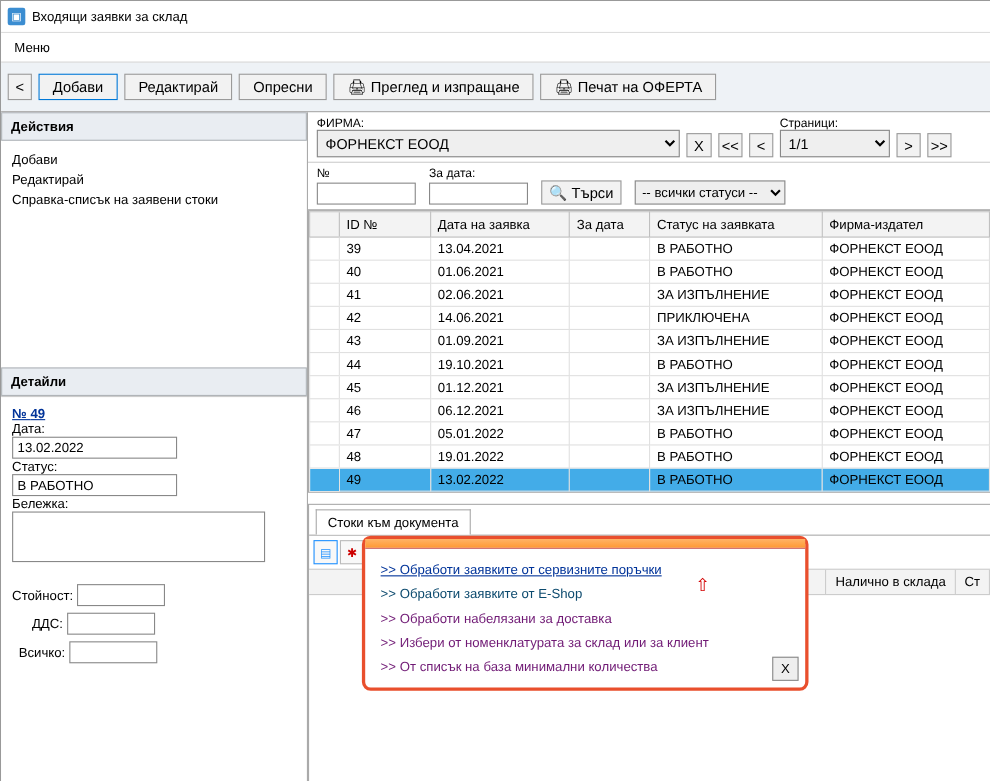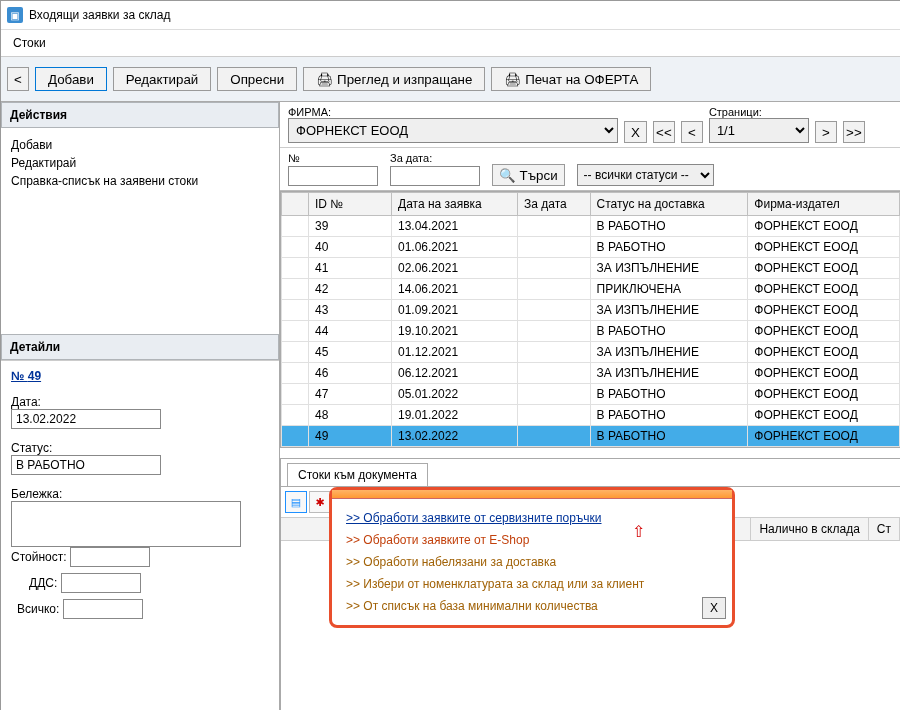--- a/index.html
+++ b/index.html
@@ -12,21 +12,21 @@
   .btn{background:#f2f2f2;border:1px solid #9a9a9a;padding:4px 12px;height:24px;display:inline-flex;align-items:center;gap:4px;cursor:pointer}
   .btn.small{padding:2px 6px;height:22px}
   .btn.nav{width:22px;justify-content:center;padding:0}
   .bluebtn{border-color:#0078d7;color:#000}
   .content{display:flex;height:calc(100% - 86px)}
   .left{width:278px;border-right:1px solid #aaa;display:flex;flex-direction:column;background:#fff}
   .panel-head{background:#e9edf2;border:1px solid #b0b4b8;padding:5px 8px;font-weight:bold}
   .actions{padding:8px 10px;height:190px}
   .actions div{padding:2px 0;cursor:pointer}
   .detailbox{padding:8px 10px;border-top:1px solid #ccc}
-  .detailbox .lbl{color:#000;margin-top:12px}
+  .detailbox .lbl{color:#000;margin-top:0}
   .nolink{color:#003399;text-decoration:underline;font-weight:bold}
   .inp{border:1px solid #888;padding:2px 4px;font-size:12px;background:#fff;width:140px}
   .right{flex:1;display:flex;flex-direction:column;min-width:0}
   .firm-row{padding:4px 8px;display:flex;align-items:flex-end;gap:6px;border-bottom:1px solid #ccc}
   .firmsel{flex:0 0 330px}
   .firmsel select,.pagesel select{width:100%;font-size:13px;padding:3px}
   .search-row{padding:4px 8px;display:flex;align-items:flex-end;gap:12px;border-bottom:1px solid #bbb}
   .srchgrp label{display:block;font-size:11px;margin-bottom:2px}
   .grid{flex:0 0 auto;border:1px solid #aaa;margin:0;overflow:auto;max-height:260px}
   table{border-collapse:collapse;width:100%}
@@ -39,41 +39,41 @@
   .rowptr{width:14px;border-right:none}
   .bottom{flex:1;border:1px solid #aaa;margin-top:10px;position:relative;padding-top:0}
   .tab{display:inline-block;border:1px solid #aaa;border-bottom:none;padding:4px 10px;background:#fff;margin:4px 0 0 6px}
   .tabstrip{border-bottom:1px solid #aaa}
   .btabs{display:flex;gap:2px;padding:4px}
   .ti{width:20px;height:20px;border:1px solid #bbb;background:#f8f8f8;display:flex;align-items:center;justify-content:center;font-size:11px;cursor:pointer}
   .ti.active{border-color:#1e90ff;color:#1e90ff}
   .popup{position:absolute;left:48px;top:28px;width:400px;border:3px solid #e94f2d;border-radius:8px;background:#fff;z-index:10}
   .popup .pbar{height:8px;background:linear-gradient(#ffb366,#ff9933);border-bottom:1px solid #c66}
   .popup .popts{padding:8px 14px}
-  .popup .popt{padding:4px 0;color:#a16207}
+  .popup .popt{padding:4px 0;color:#701a75}
   .popup .popt.link{color:#003399;font-weight:normal;text-decoration:underline}
-  .popup .popt.disabled{color:#c2410c}
+  .popup .popt.disabled{color:#0c4a6e}
   .popup .close{position:absolute;right:6px;bottom:6px;width:22px;height:20px;border:1px solid #888;background:#eee;display:flex;align-items:center;justify-content:center;cursor:pointer}
   .arrow{position:absolute;left:300px;top:32px;color:#d30000;font-size:16px;pointer-events:none}
   .bhdr{display:flex;border-top:1px solid #ccc;border-bottom:1px solid #ccc;background:#f3f3f3}
   .bhdr div{padding:4px 8px;border-right:1px solid #ccc}
   .bhdr .sp{flex:1}
   .label-small{font-size:11px;display:block}
   select{border:1px solid #888;font-size:12px;padding:2px}
 </style>
 </head>
 <body>
 
 <div class="window">
   <div class="titlebar">
     <span class="tb-icon">▣</span>
     <span>Входящи заявки за склад</span>
   </div>
   <div class="menubar">
-    <span>Стоки</span>
+    <span>Меню</span>
   </div>
   <div class="toolbar">
     <button class="btn nav">&lt;</button>
     <button class="btn bluebtn">Добави</button>
     <button class="btn">Редактирай</button>
     <button class="btn">Опресни</button>
     <button class="btn">
       <span>🖨</span>
       <span>Преглед и изпращане</span>
     </button>
@@ -96,21 +96,21 @@
         <div>
           <span class="nolink">№ </span>
           <span class="nolink">49</span>
         </div>
         <div class="lbl">Дата:</div>
         <input class="inp" value="13.02.2022" style="">
         <div class="lbl">Статус:</div>
         <input class="inp" value="В РАБОТНО" style="">
         <div class="lbl">Бележка:</div>
         <input class="inp" style="width: 220px; height: 40px;" value="">
-        <div style="">
+        <div style="margin-top:20px">
           <span>Стойност:</span>
           <input class="inp" style="width: 70px;">
         </div>
         <div style="margin-top:6px;margin-left:18px">
           <span>ДДС:</span>
           <input class="inp" style="width: 70px;">
         </div>
         <div style="margin-top:6px;margin-left:6px">
           <span>Всичко:</span>
           <input class="inp" style="width: 70px;">
@@ -156,21 +156,21 @@
       </div>
 
       <div class="grid">
         <table>
           <thead>
               <tr>
             <th class="rowptr"></th>
             <th class="idcol">ID №</th>
             <th>Дата на заявка</th>
             <th>За дата</th>
-            <th>Статус на доставка</th>
+            <th>Статус на заявката</th>
             <th>Фирма-издател</th>
           </tr>
             </thead>
           <tbody id="grid-body">
               <tr>
                 <td class="rowptr"></td>
                 <td class="idcol">39</td>
                 <td>13.04.2021</td>
                 <td></td>
                 <td>В РАБОТНО</td>

